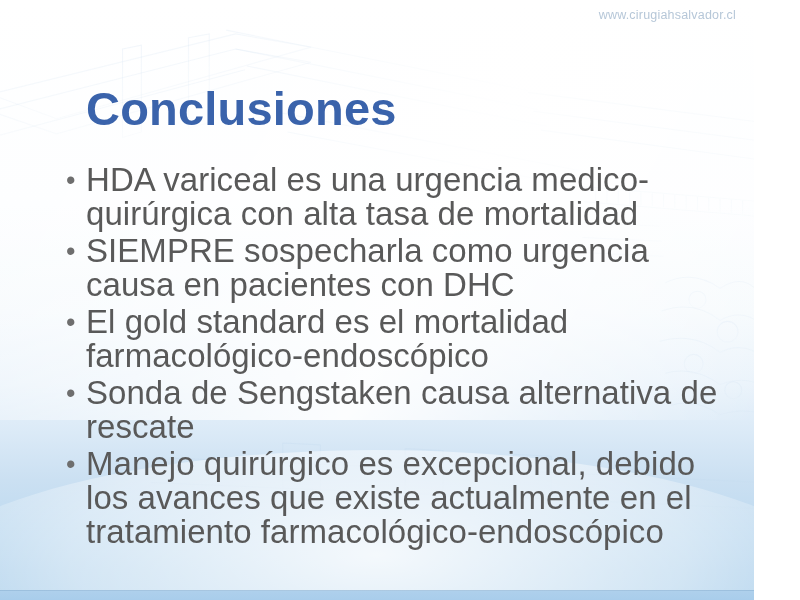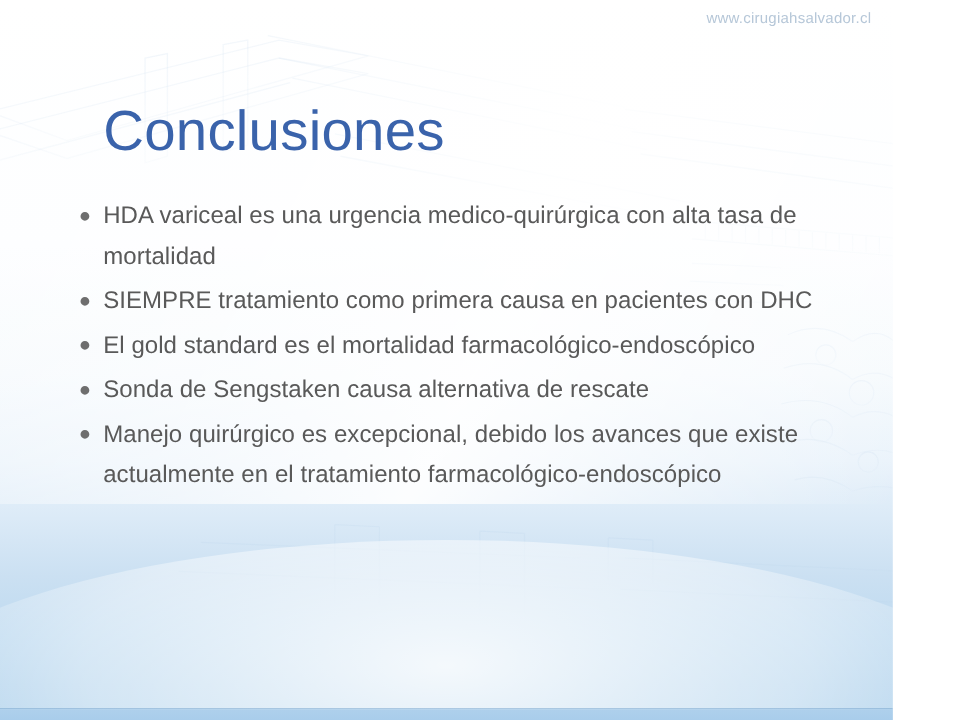--- a/index.html
+++ b/index.html
@@ -23,20 +23,21 @@
       linear-gradient(to bottom,
         #ffffff 0%,
         #fdfeff 34%,
         #f6fafd 52%,
         #eaf3fb 64%,
         #dbeaf7 72%,
         #cbe0f2 80%,
         #bedaf0 88%,
         #b4d4ed 95%,
         #b0d2ec 100%);
+    padding-left: 10px;
   }
 
   
 
   .bg-layer {
     position: absolute;
     inset: 0;
     pointer-events: none;
   }
 
@@ -102,21 +103,21 @@
     color: #b6c7d8;
     white-space: nowrap;
   }
 
   
   .slide-title {
     position: absolute;
     left: 86px;
     top: 52px;
     font-size: 47px;
-    font-weight: 400;
+    font-weight: 700;
     line-height: 1.1;
     color: #3a63ab;
     letter-spacing: 0.2px;
     white-space: nowrap;
   }
 
   
   .bullets {
     position: absolute;
     left: 64px;
@@ -137,21 +138,21 @@
     color: #6e6e6e;
     font-size: 27px;
     line-height: 34px;
     text-align: left;
     padding-left: 2px;
     box-sizing: border-box;
   }
   .bullet-text {
     flex: 1 1 auto;
     color: #595959;
-    font-size: 20px;
+    font-size: 33px;
     line-height: 34px;
     letter-spacing: 0.05px;
   }
 </style>
 </head>
 <body>
 
 <div class="slide">
 
   <svg class="bg-layer bg-building" viewBox="0 0 800 600" preserveAspectRatio="none" xmlns="http://www.w3.org/2000/svg">
@@ -243,21 +244,21 @@
 
   <h1 class="slide-title">Conclusiones</h1>
 
   <ul class="bullets">
     <li class="bullet-item">
       <span class="bullet-marker">•</span>
       <span class="bullet-text">HDA variceal es una urgencia medico-quirúrgica con alta tasa de mortalidad</span>
     </li>
     <li class="bullet-item">
       <span class="bullet-marker">•</span>
-      <span class="bullet-text">SIEMPRE tratamiento como primera causa en pacientes con DHC</span>
+      <span class="bullet-text">SIEMPRE sospecharla como urgencia causa en pacientes con DHC</span>
     </li>
     <li class="bullet-item">
       <span class="bullet-marker">•</span>
       <span class="bullet-text">El gold standard es el mortalidad farmacológico-endoscópico</span>
     </li>
     <li class="bullet-item">
       <span class="bullet-marker">•</span>
       <span class="bullet-text">Sonda de Sengstaken causa alternativa de rescate</span>
     </li>
     <li class="bullet-item">

